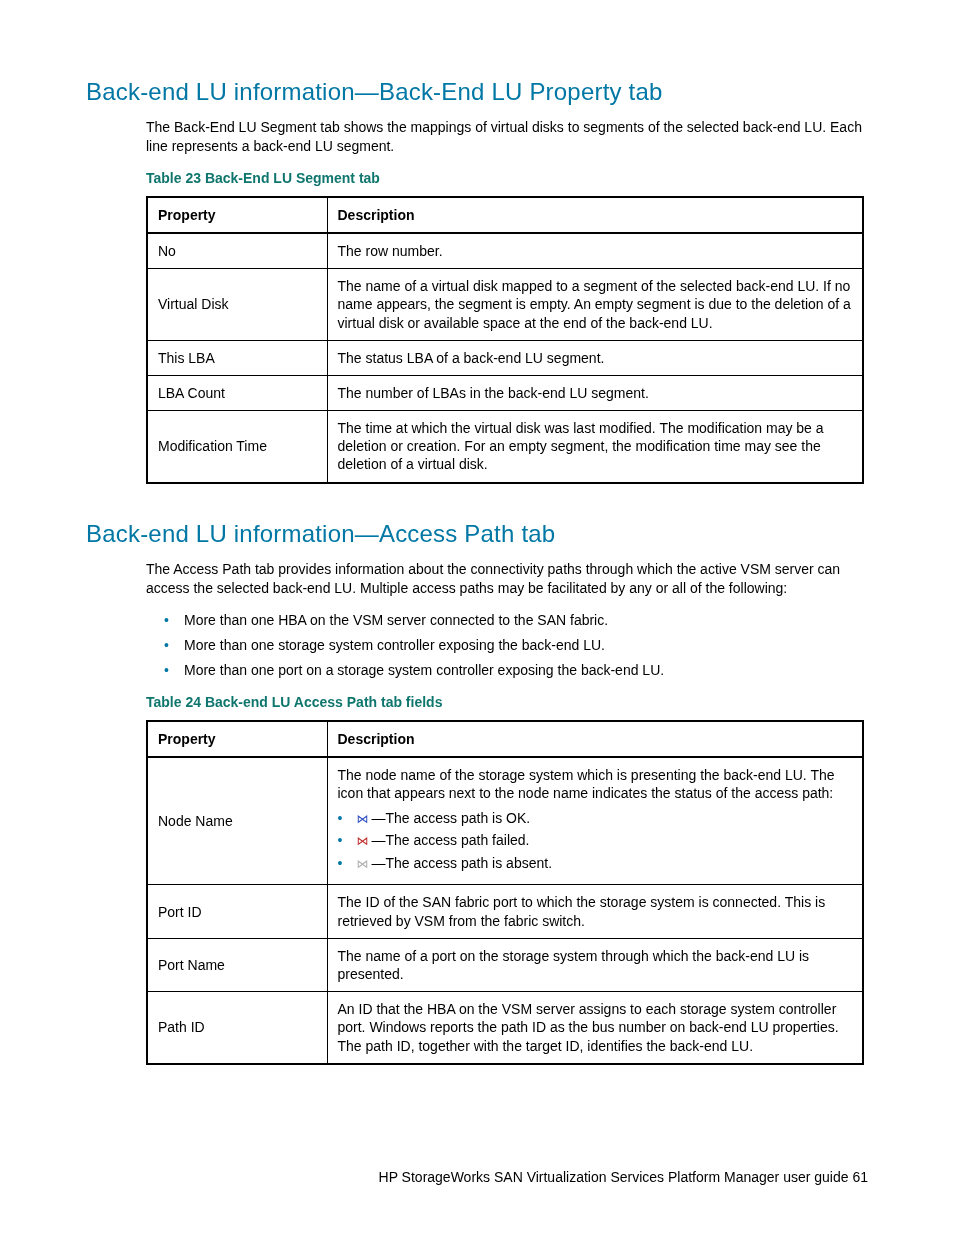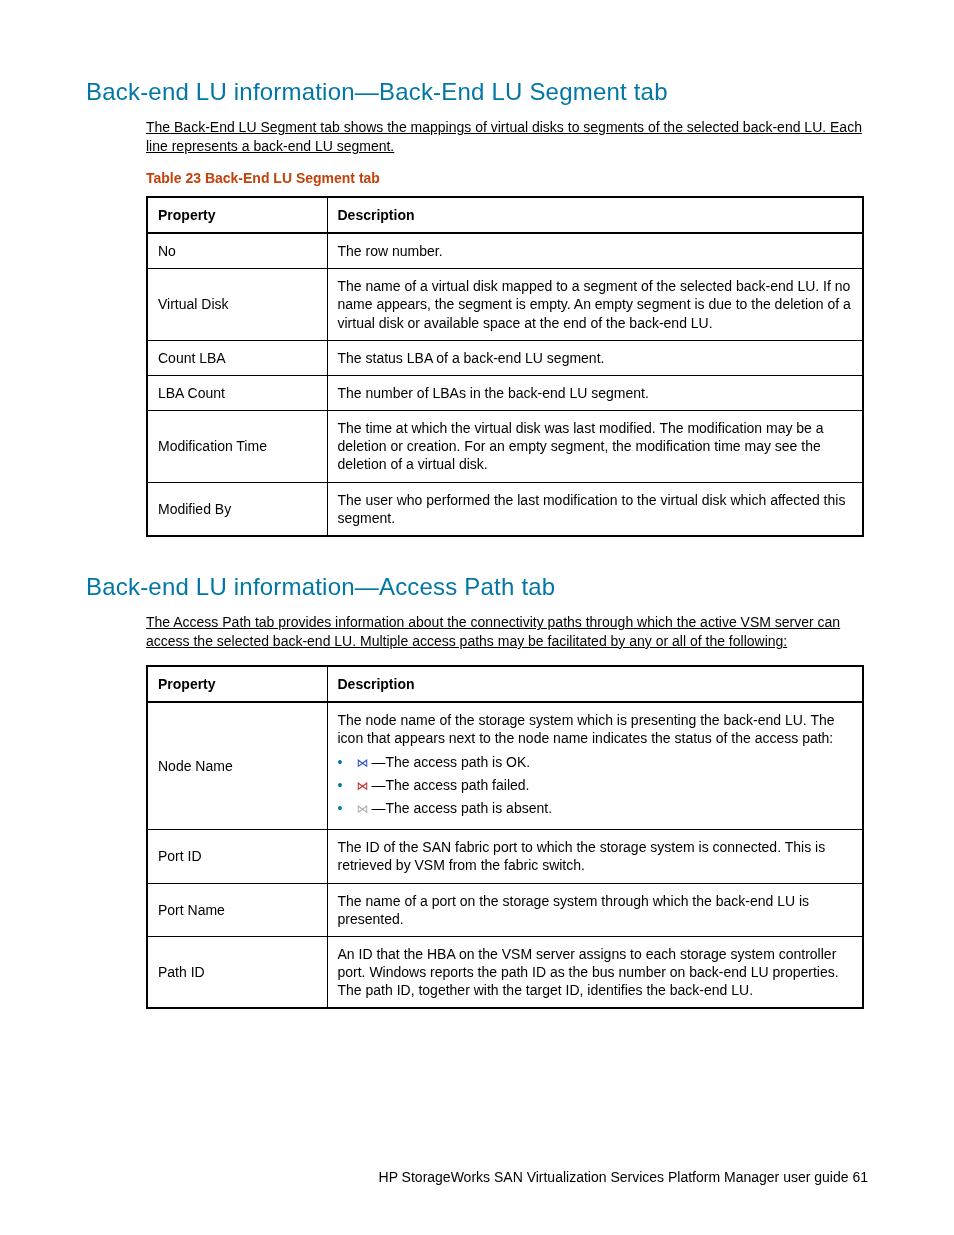--- a/index.html
+++ b/index.html
@@ -21,24 +21,23 @@
     font-weight: normal;
     font-size: 24px;
     color: #0077a5;
     margin: 0 0 12px 0;
     letter-spacing: 0.2px;
   }
   .body-text {
     margin: 0 0 14px 60px;
     line-height: 1.35;
     font-size: 14px;
-    text-decoration: underline;
   }
   .table-caption {
-    color: #c2410c;
+    color: #0f766e;
     font-weight: bold;
     margin: 0 0 10px 60px;
     font-size: 14px;
   }
   table.doc-table {
     border-collapse: collapse;
     width: 718px;
     margin-left: 60px;
     margin-bottom: 36px;
     border: 2px solid #000;
@@ -109,21 +108,21 @@
     right: 86px;
     font-size: 14px;
   }
   .footer .pnum { }
 </style>
 </head>
 <body>
 
 <div class="page">
 
-  <h1>Back-end LU information—Back-End LU Segment tab</h1>
+  <h1>Back-end LU information—Back-End LU Property tab</h1>
   <p class="body-text">The Back-End LU Segment tab shows the mappings of virtual disks to segments of the selected back-end LU. Each line represents a back-end LU segment.</p>
   <p class="table-caption">Table 23 Back-End LU Segment tab</p>
 
   <table class="doc-table">
     <colgroup>
         <col class="prop">
         <col>
       </colgroup>
     <thead>
       <tr>
@@ -134,42 +133,44 @@
     <tbody>
       <tr>
         <td>No</td>
         <td>The row number.</td>
       </tr>
       <tr>
         <td>Virtual Disk</td>
         <td>The name of a virtual disk mapped to a segment of the selected back-end LU. If no name appears, the segment is empty. An empty segment is due to the deletion of a virtual disk or available space at the end of the back-end LU.</td>
       </tr>
       <tr>
-        <td>Count LBA</td>
+        <td>This LBA</td>
         <td>The status LBA of a back-end LU segment.</td>
       </tr>
       <tr>
         <td>LBA Count</td>
         <td>The number of LBAs in the back-end LU segment.</td>
       </tr>
       <tr>
         <td>Modification Time</td>
         <td>The time at which the virtual disk was last modified. The modification may be a deletion or creation. For an empty segment, the modification time may see the deletion of a virtual disk.</td>
       </tr>
-      <tr>
-        <td>Modified By</td>
-        <td>The user who performed the last modification to the virtual disk which affected this segment.</td>
-      </tr>
     </tbody>
   </table>
 
   <h1>Back-end LU information—Access Path tab</h1>
   <p class="body-text">The Access Path tab provides information about the connectivity paths through which the active VSM server can access the selected back-end LU. Multiple access paths may be facilitated by any or all of the following:</p>
 
-
+  <ul class="bullets">
+    <li>More than one HBA on the VSM server connected to the SAN fabric.</li>
+    <li>More than one storage system controller exposing the back-end LU.</li>
+    <li>More than one port on a storage system controller exposing the back-end LU.</li>
+  </ul>
+
+  <p class="table-caption">Table 24 Back-end LU Access Path tab fields</p>
 
   <table class="doc-table" style="margin-bottom:0;">
     <colgroup>
         <col class="prop">
         <col>
       </colgroup>
     <thead>
       <tr>
         <th>Property</th>
         <th>Description</th>

